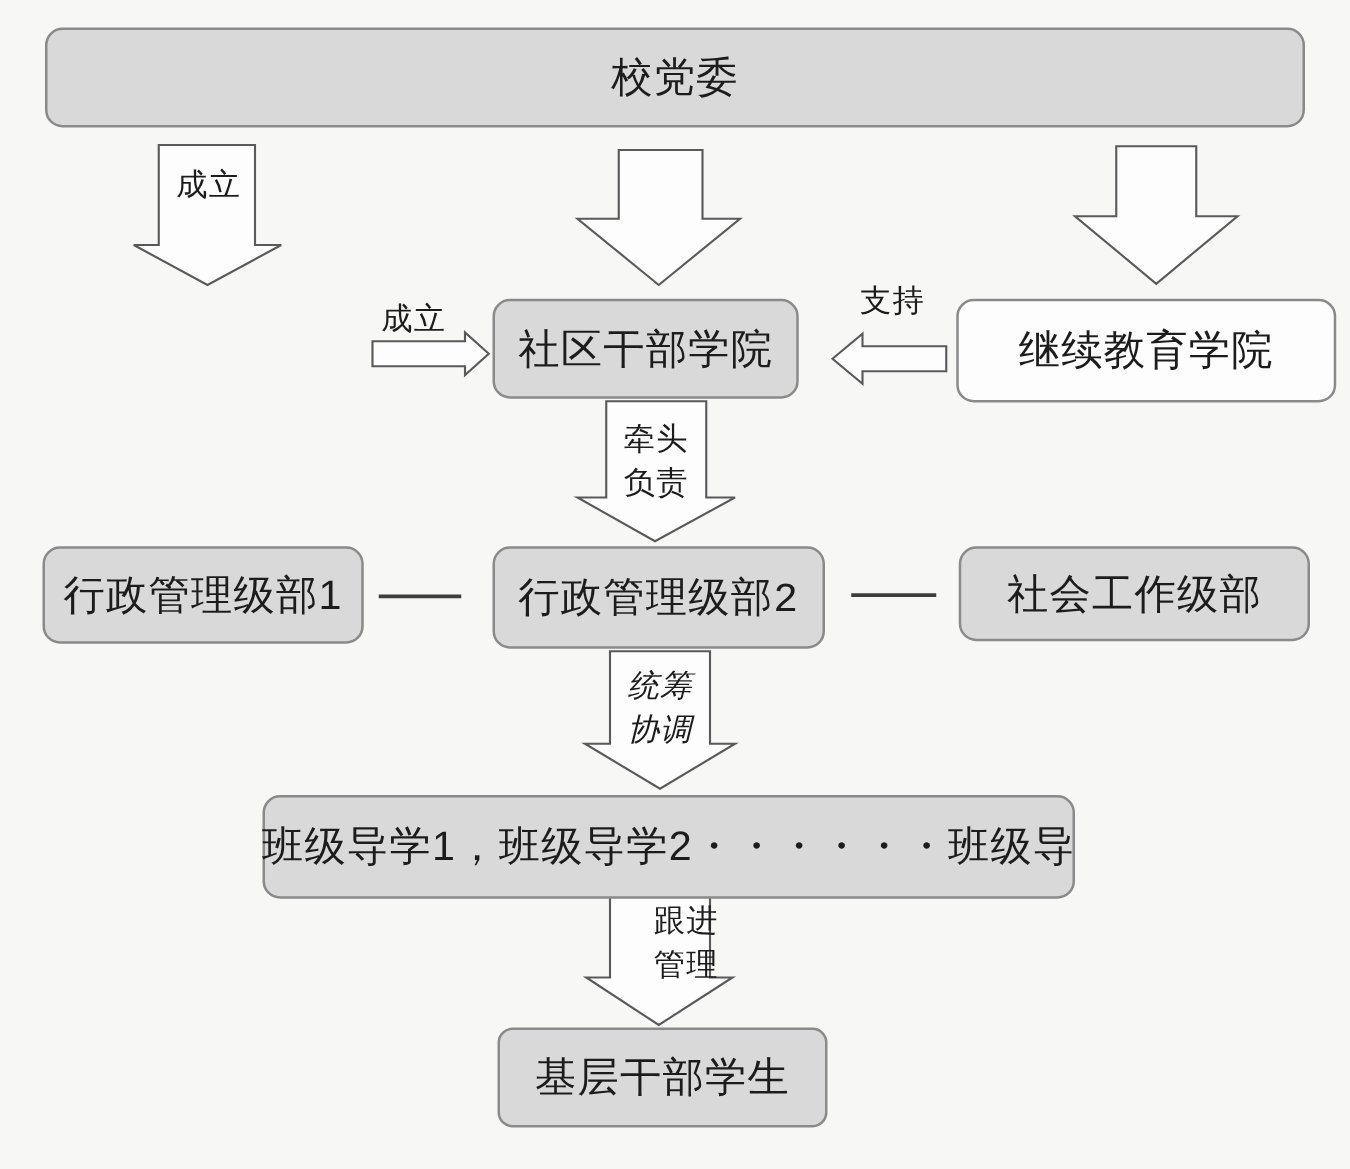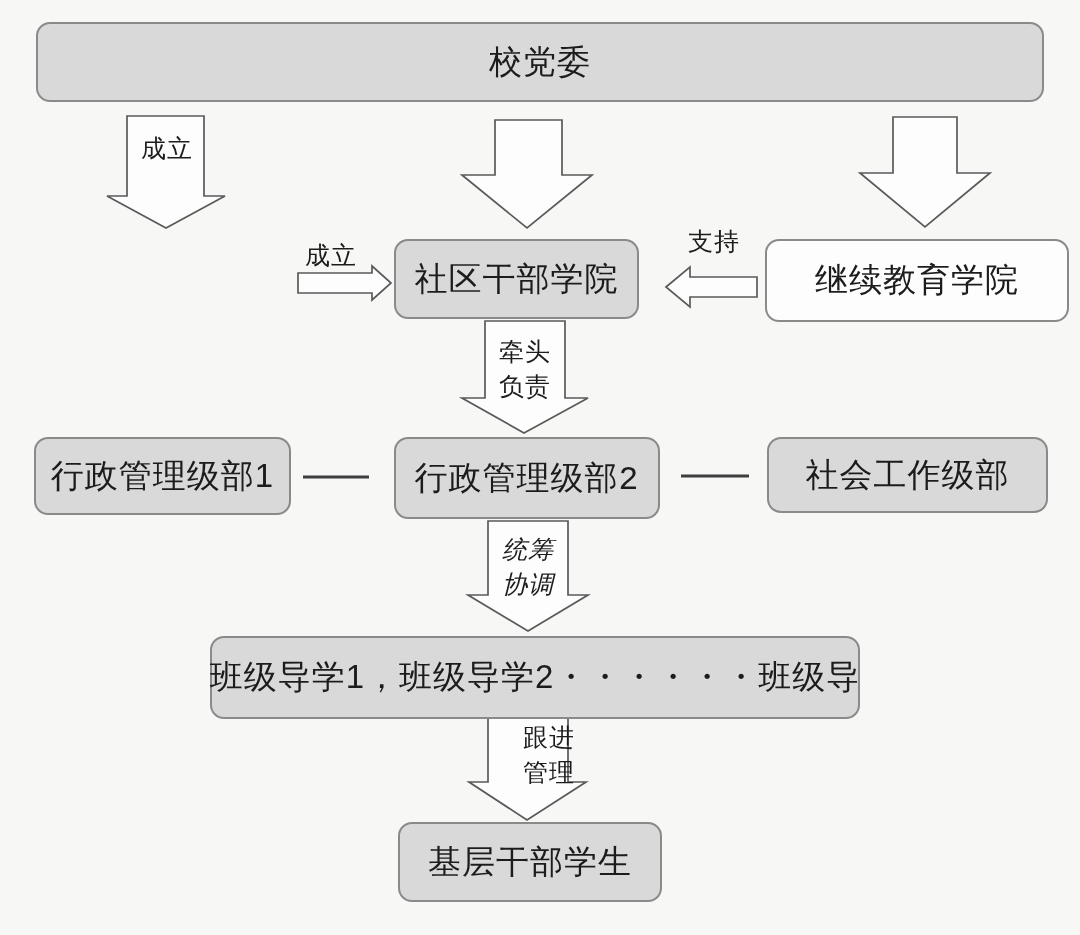--- a/index.html
+++ b/index.html
@@ -51,21 +51,21 @@
   }
   
   #n-top       {left:36px;  top:22px;  width:1008px; height:80px;}
   #n-workteam  {left:36px;  top:236px; width:251px;  height:77px;}
   #n-community {left:394px; top:239px; width:245px;  height:80px;}
   #n-continuing{left:765px; top:239px; width:304px;  height:83px;}
   #n-admin1    {left:34px;  top:437px; width:257px;  height:78px;}
   #n-admin2    {left:394px; top:437px; width:266px;  height:82px;font-family:Liberation Mono, monospace;}
   #n-social    {left:767px; top:437px; width:281px;  height:76px;}
   #n-tutors    {left:210px; top:636px; width:650px;  height:83px;}
-  #n-grassroot {left:398px; top:822px; width:264px;  height:80px;}
+  #n-grassroot {left:398px; top:822px; width:264px;  height:80px;border-radius:12px;}
   
   #l-establish1{left:167px; top:131px;}
   #l-establish2{left:331px; top:238px;}
   #l-support   {left:714px; top:224px;}
   #l-lead      {left:525px; top:334px;}
   #l-coord     {left:528px; top:532px;font-style:italic;}
   #l-follow    {left:527px; top:720px;margin-left:22px;}
 </style>
 </head>
 <body>

